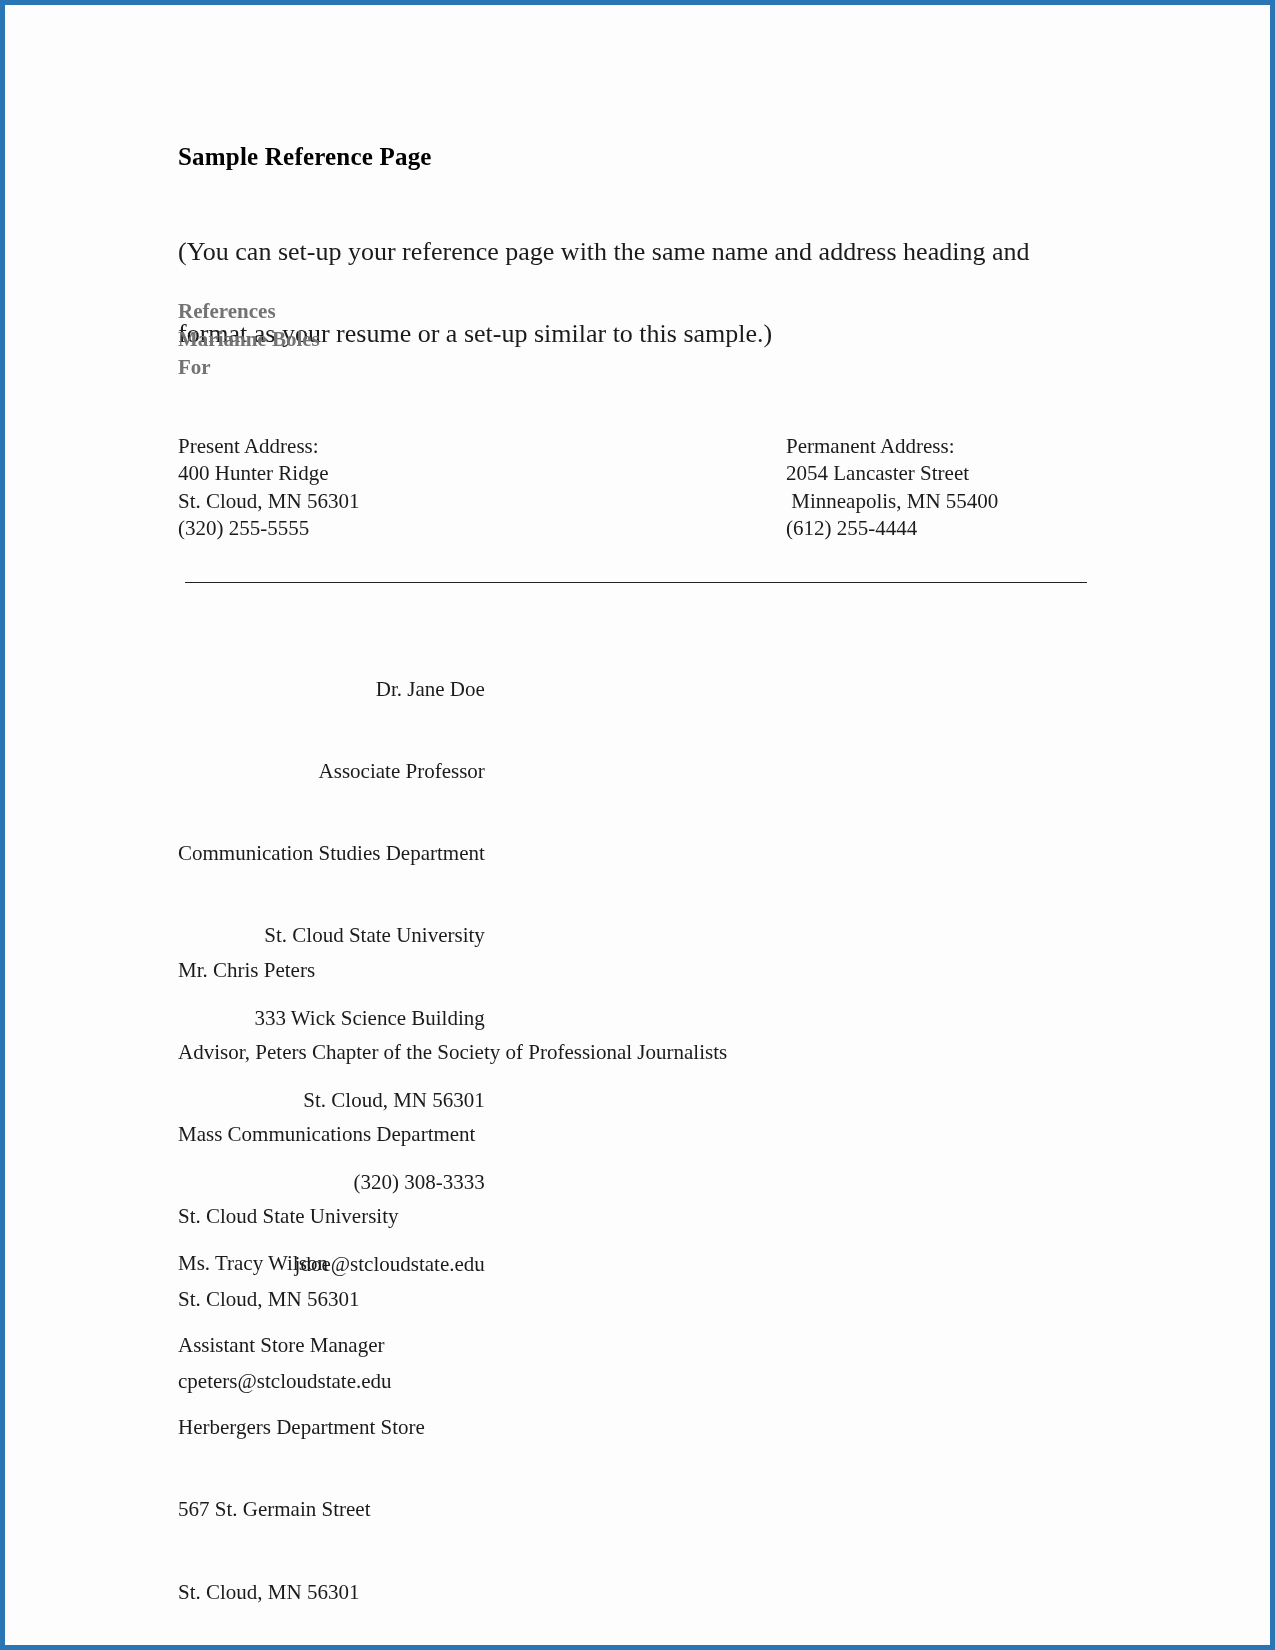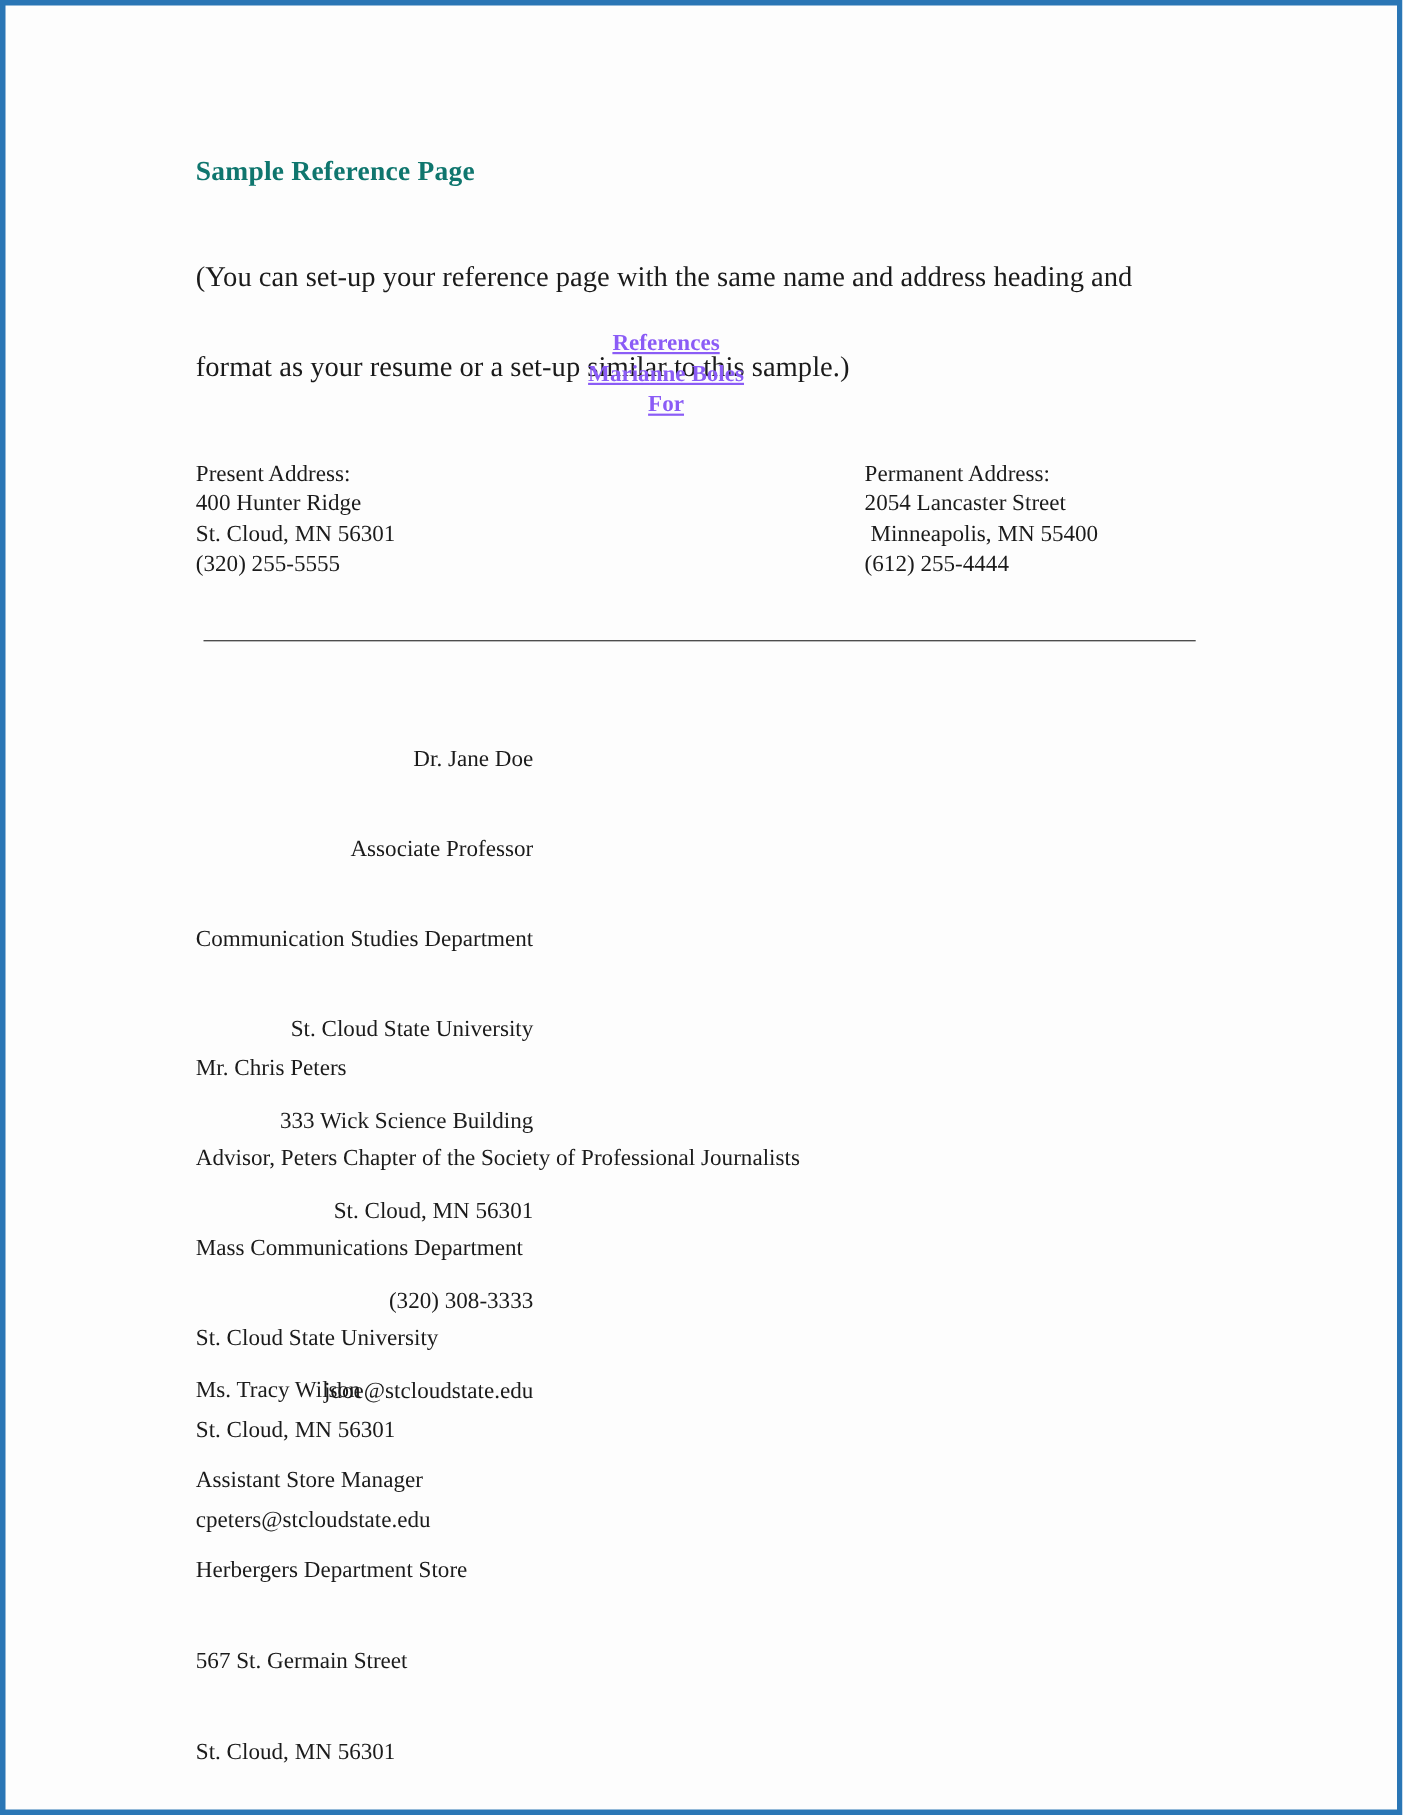--- a/index.html
+++ b/index.html
@@ -20,45 +20,43 @@
     color: var(--text-color, #1b1b1b);
     overflow: hidden;
   }
   .abs { position: absolute; }
   .doc-title {
     left: 173px; top: 138px;
     margin: 0;
     font-size: 25px;
     font-weight: bold;
     letter-spacing: 0.2px;
-    color: #0f766e;
+    color: #000000;
   }
   .subtitle {
     left: 173px; top: 178px;
     font-size: 26px;
     line-height: 27.4px;
     white-space: pre;
   }
   .center-heading {
     left: 173px; top: 292px;
     width: 855px;
-    text-align: center;
     font-size: 21px;
     font-weight: bold;
     line-height: 28px;
-    color: #8b5cf6;
-    text-decoration: underline;
+    color: #737373;
   }
   .addr-row {
     left: 173px; top: 412px;
     display: flex;
     font-size: 21px;
     line-height: 27.4px;
   }
-  .addr-col { width: 608px; }
+  .addr-col { width: 608px; margin-top: 16px; }
   .addr-col.rightcol { width: auto; }
   .addr-line, .addr-label { white-space: pre; }
   .rule {
     left: 180px; top: 577px;
     width: 902px; height: 0;
     border-top: 1.5px solid var(--rule-color, #222222);
   }
   .ref-block {
     left: 173px;
     font-size: 21px;

